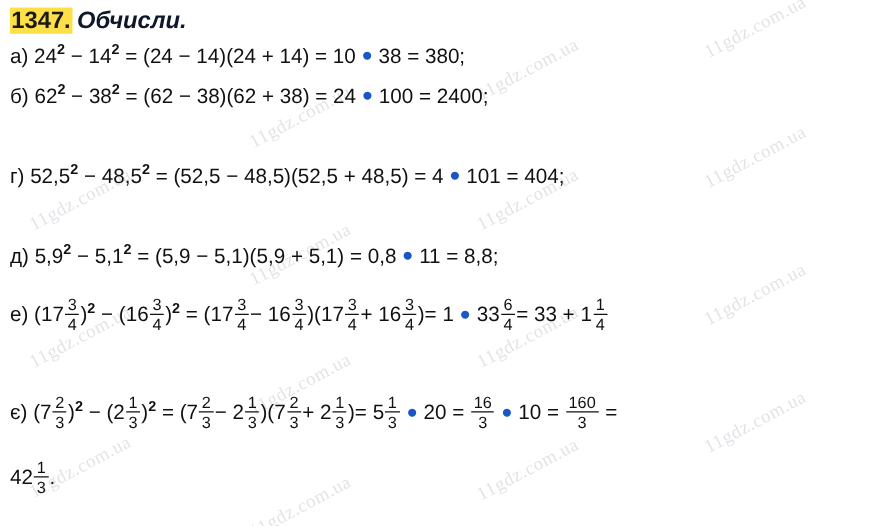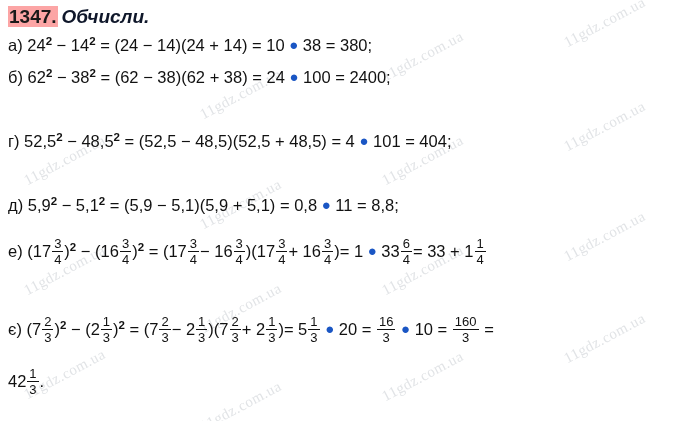--- a/index.html
+++ b/index.html
@@ -46,21 +46,21 @@
     left: 8px;
     top: 6px;
     font-size: 19px;
     font-weight: bold;
     font-style: italic;
     color: #1a1a1a;
     z-index: 10;
   }
   .heading .num {
     color: #1a1a1a;
-    background: #fca5a5;
+    background: #fde047;
     padding: 0 1px;
     font-style: normal;
   }
   .heading .word {
     color: #0f172a;
     margin-left: 4px;
   }
 
   
   .line {

